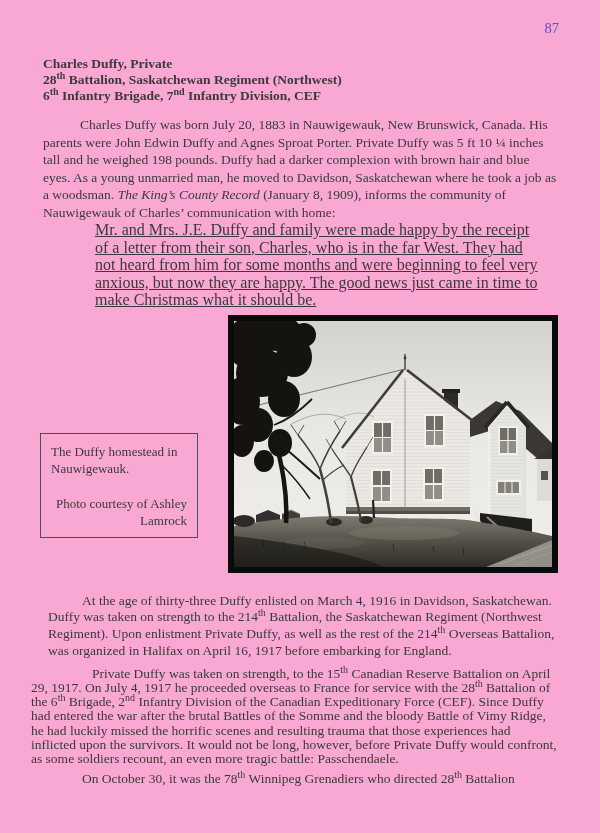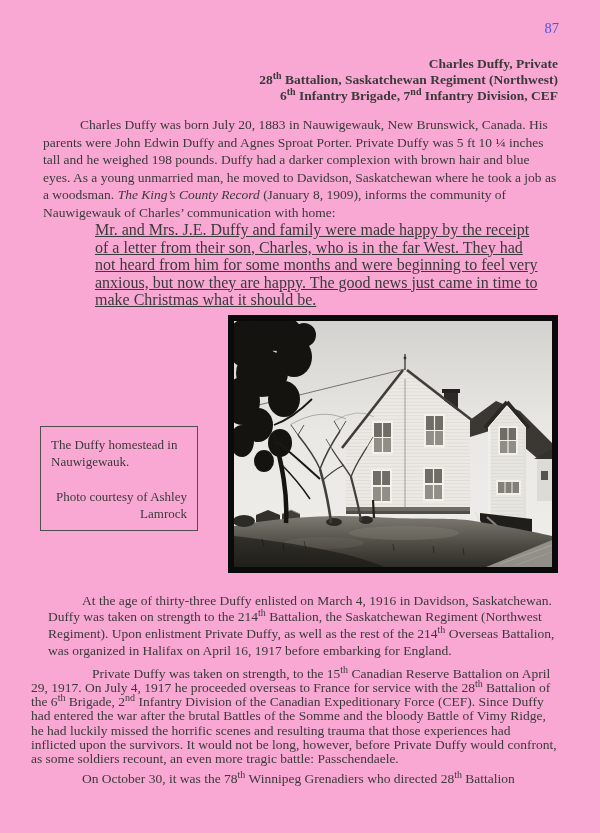--- a/index.html
+++ b/index.html
@@ -7,29 +7,29 @@
     position:relative;width:600px;height:833px;background:#f9a8d4;overflow:hidden;
     font-family:"Liberation Serif","DejaVu Serif",serif;
     color:var(--body-text,#3a3a3a);
   }
   .page-number{
     position:absolute;top:20px;right:41px;font-size:14.5px;
     color:var(--page-number,#5252d6);
   }
   .content{padding:56px 42px 0 43px;}
   .heading{font-weight:bold;font-size:13.5px;line-height:16px;}
-  .heading div{white-space:nowrap;text-align:right;}
+  .heading div{white-space:nowrap;}
   sup{font-size:10px;line-height:0;vertical-align:super;}
   p{margin:0;}
   .body-para{font-size:13.5px;line-height:17.5px;}
   .p1{margin-top:12px;text-indent:37px;}
   .quote{margin:0 18px 0 52px;font-size:16px;line-height:17.5px;text-decoration:underline;}
   .figure{position:relative;height:258px;margin-top:6px;}
   .caption-box{
-    position:absolute;left:-3px;top:111px;width:136px;height:85px;
+    position:absolute;left:-3px;top:118px;width:136px;height:85px;
     border:1px solid #4f4f4f;padding:9px 10px;font-size:13px;line-height:17.5px;
   }
   .caption-box p{margin:0 0 17px 0;}
   .caption-box p:last-child{margin:0;text-align:right;}
   .photo-frame{
     position:absolute;top:0;right:0;width:318px;height:246px;
     border:6px solid #0a0a0a;background:#e9e8e4;
   }
   .photo-frame svg{display:block;width:318px;height:246px;}
   .p2{margin-top:20px;margin-left:5px;line-height:16.8px;text-indent:34px;}

